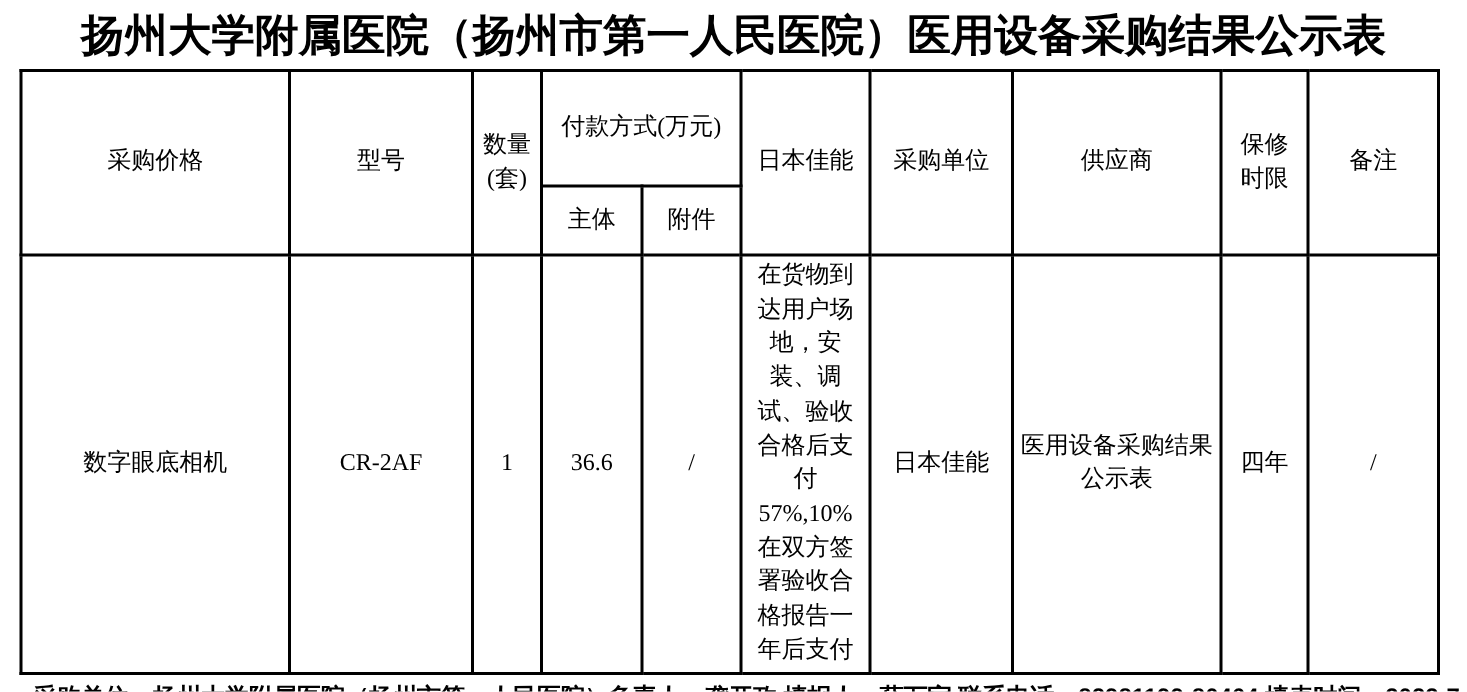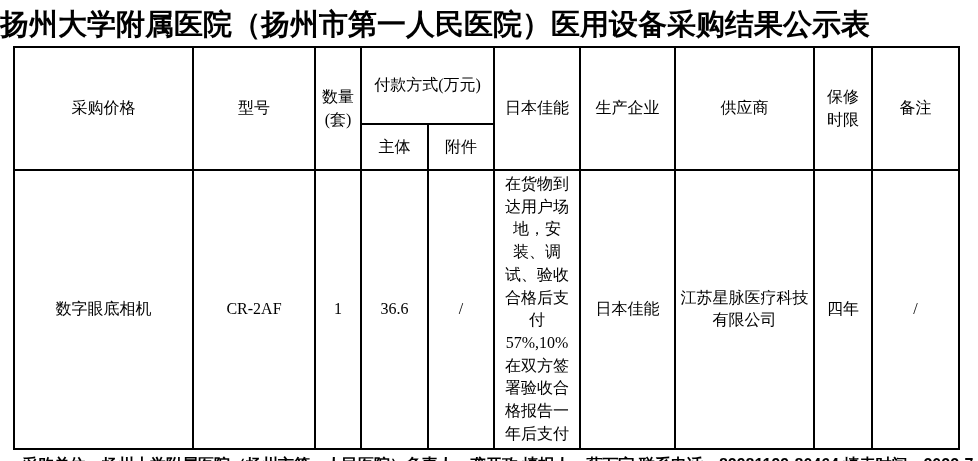--- a/index.html
+++ b/index.html
@@ -11,20 +11,21 @@
     font-family: "Liberation Serif", "DejaVu Serif", serif;
     color: #000000;
   }
   .page {
     width: 978px;
     height: 461px;
     overflow: hidden;
   }
   .doc-title {
     margin-top: 7px;
+    text-align: center;
     font-size: 29px;
     font-weight: bold;
     letter-spacing: 0px;
     line-height: 34px;
     white-space: nowrap;
   }
   table.proc-table {
     border-collapse: collapse;
     table-layout: fixed;
     margin-left: 13px;
@@ -81,39 +82,39 @@
       <col style="width:87px">
     </colgroup>
     <tbody>
       <tr class="header-row-1">
         <th rowspan="2">采购价格</th>
         <th rowspan="2">型号</th>
         <th rowspan="2">数量
 (套)</th>
         <th colspan="2">付款方式(万元)</th>
         <th rowspan="2">日本佳能</th>
-        <th rowspan="2">生产企业</th>
+        <th rowspan="2">采购单位</th>
         <th rowspan="2">供应商</th>
         <th rowspan="2">保修
 时限</th>
         <th rowspan="2">备注</th>
       </tr>
       <tr class="header-row-2">
         <th>主体</th>
         <th>附件</th>
       </tr>
       <tr class="data-row">
         <td>数字眼底相机</td>
         <td>CR-2AF</td>
         <td>1</td>
         <td>36.6</td>
         <td>/</td>
         <td class="payment-cell">在货物到达用户场地，安装、调试、验收合格后支付 57%,10%在双方签署验收合格报告一年后支付</td>
         <td>日本佳能</td>
-        <td>江苏星脉医疗科技有限公司</td>
+        <td>医用设备采购结果公示表</td>
         <td>四年</td>
         <td>/</td>
       </tr>
     </tbody>
   </table>
 
   <div class="doc-footer">采购单位：扬州大学附属医院（扬州市第一人民医院）负责人：龚开政 填报人：薛万宇 联系电话：82981199-80464 填表时间：2022-7-19</div>
 
 </div>
 

